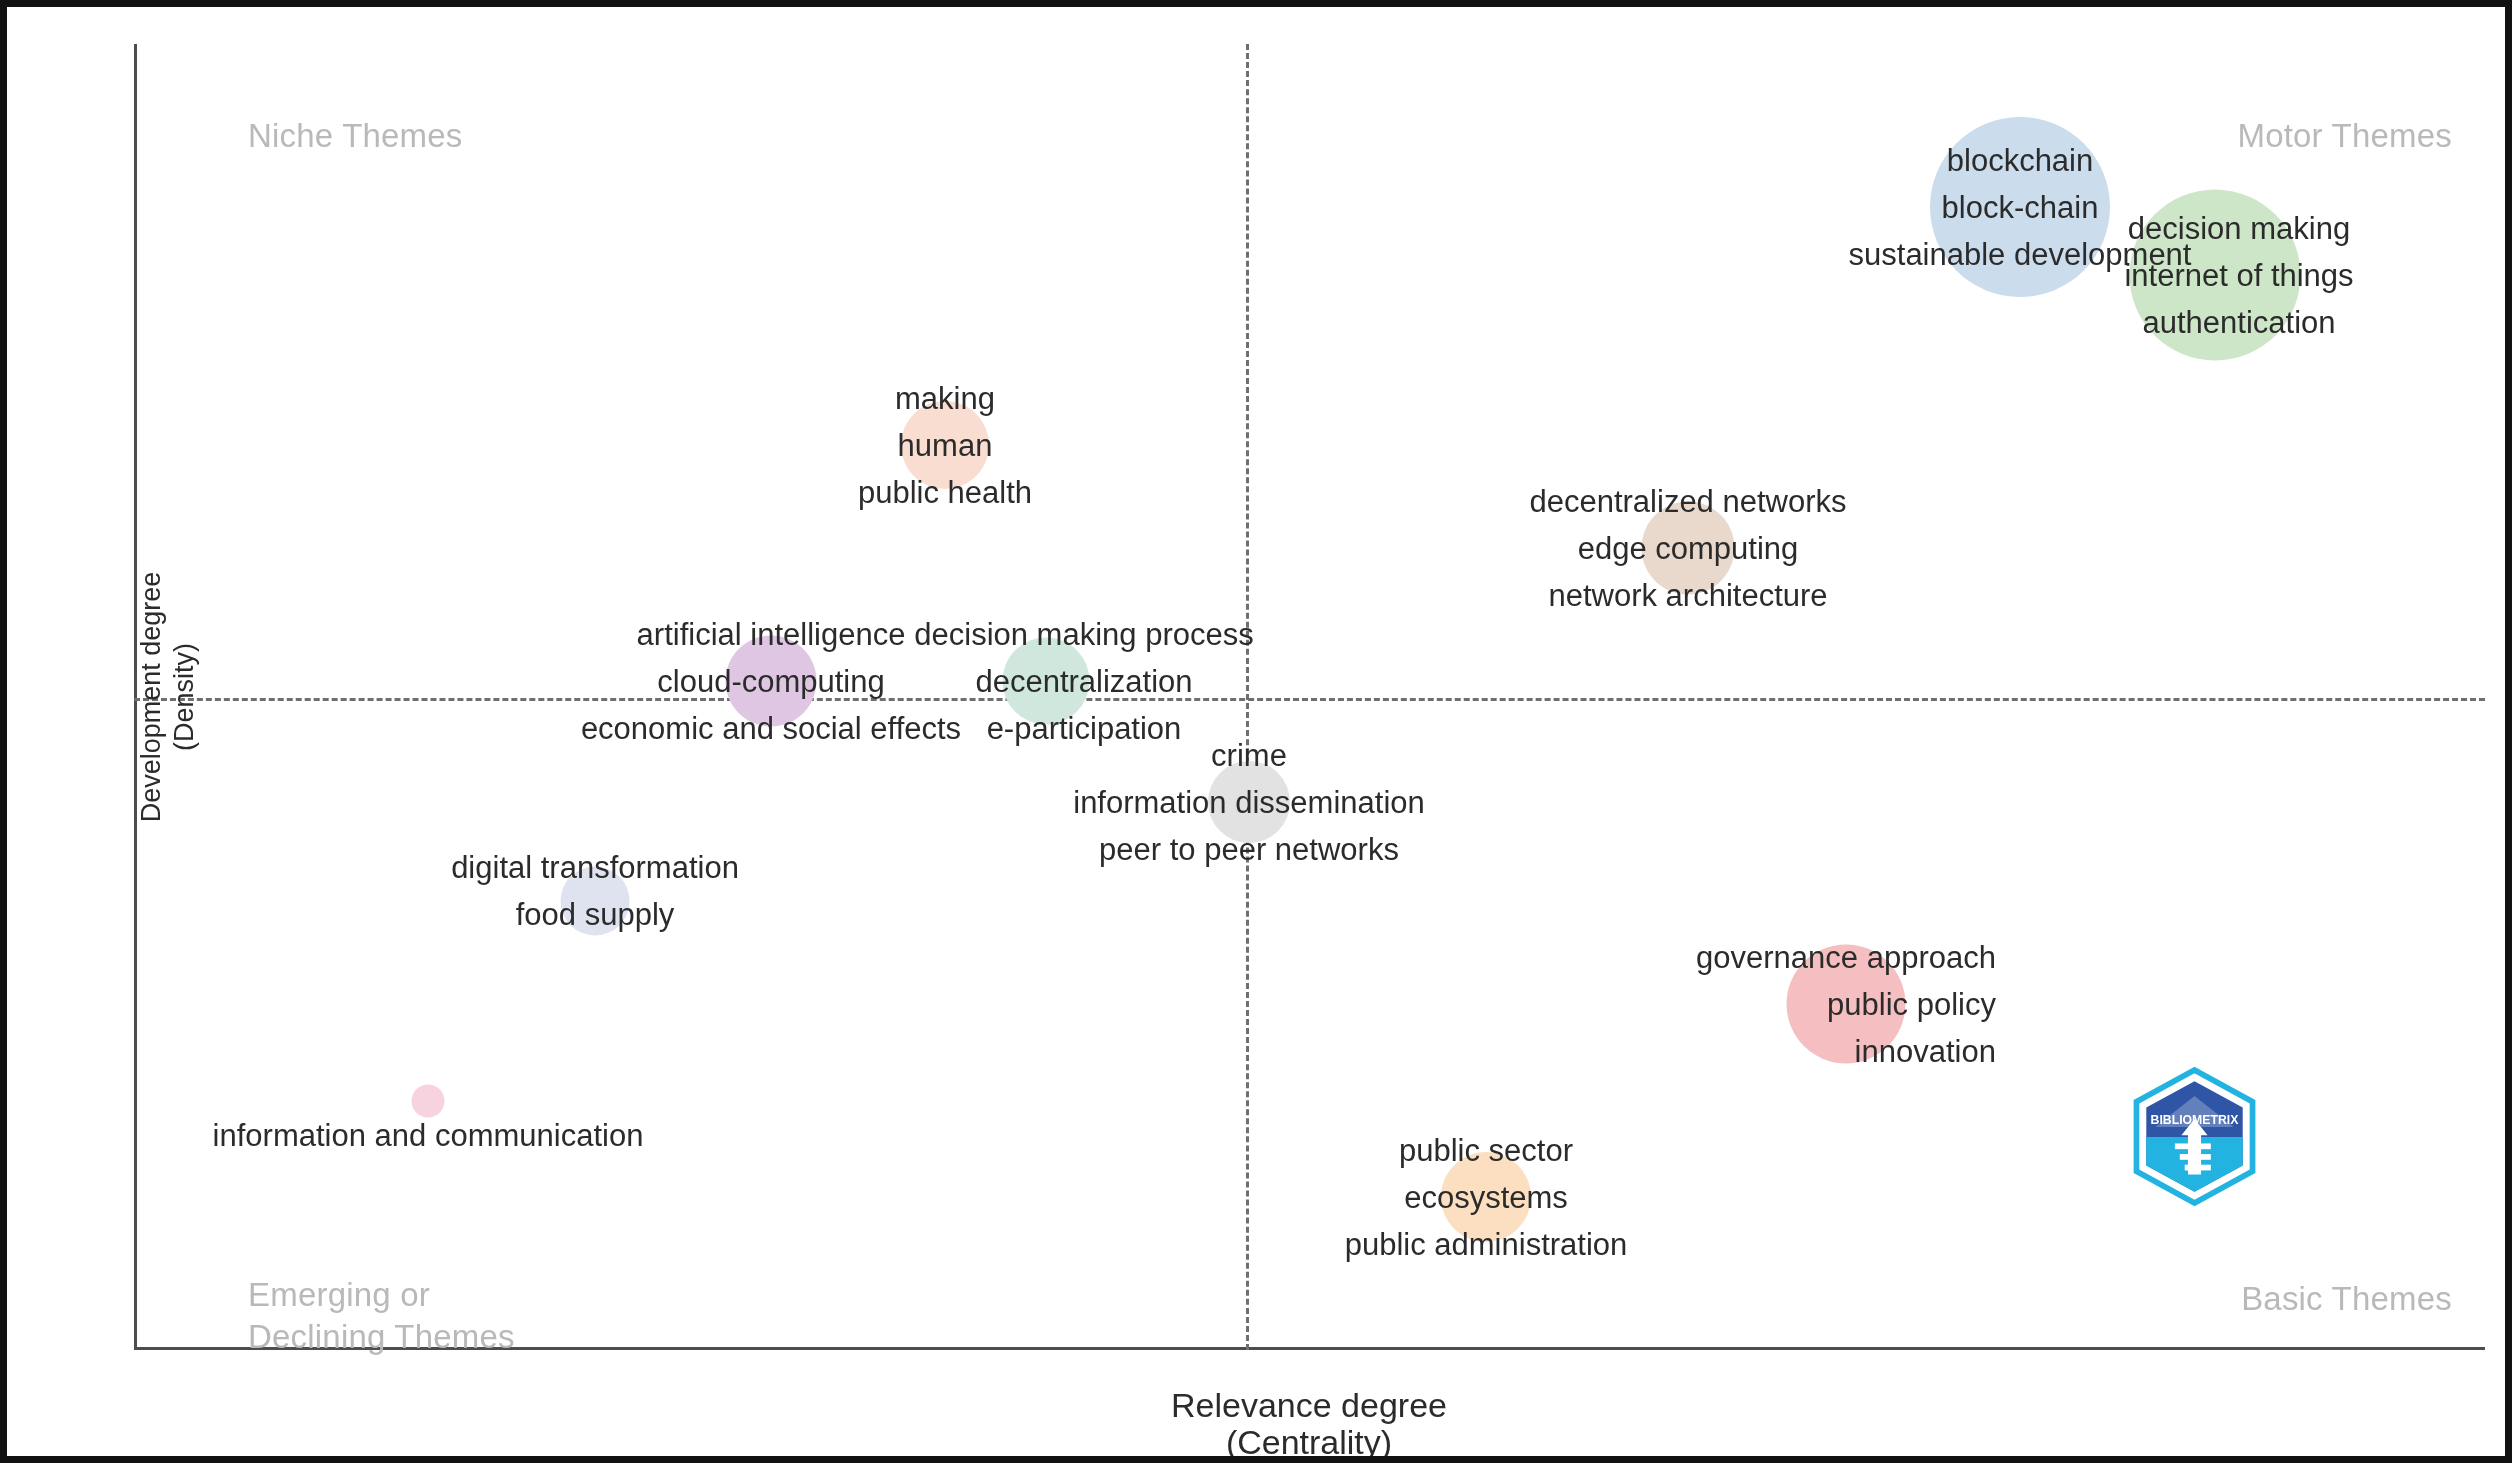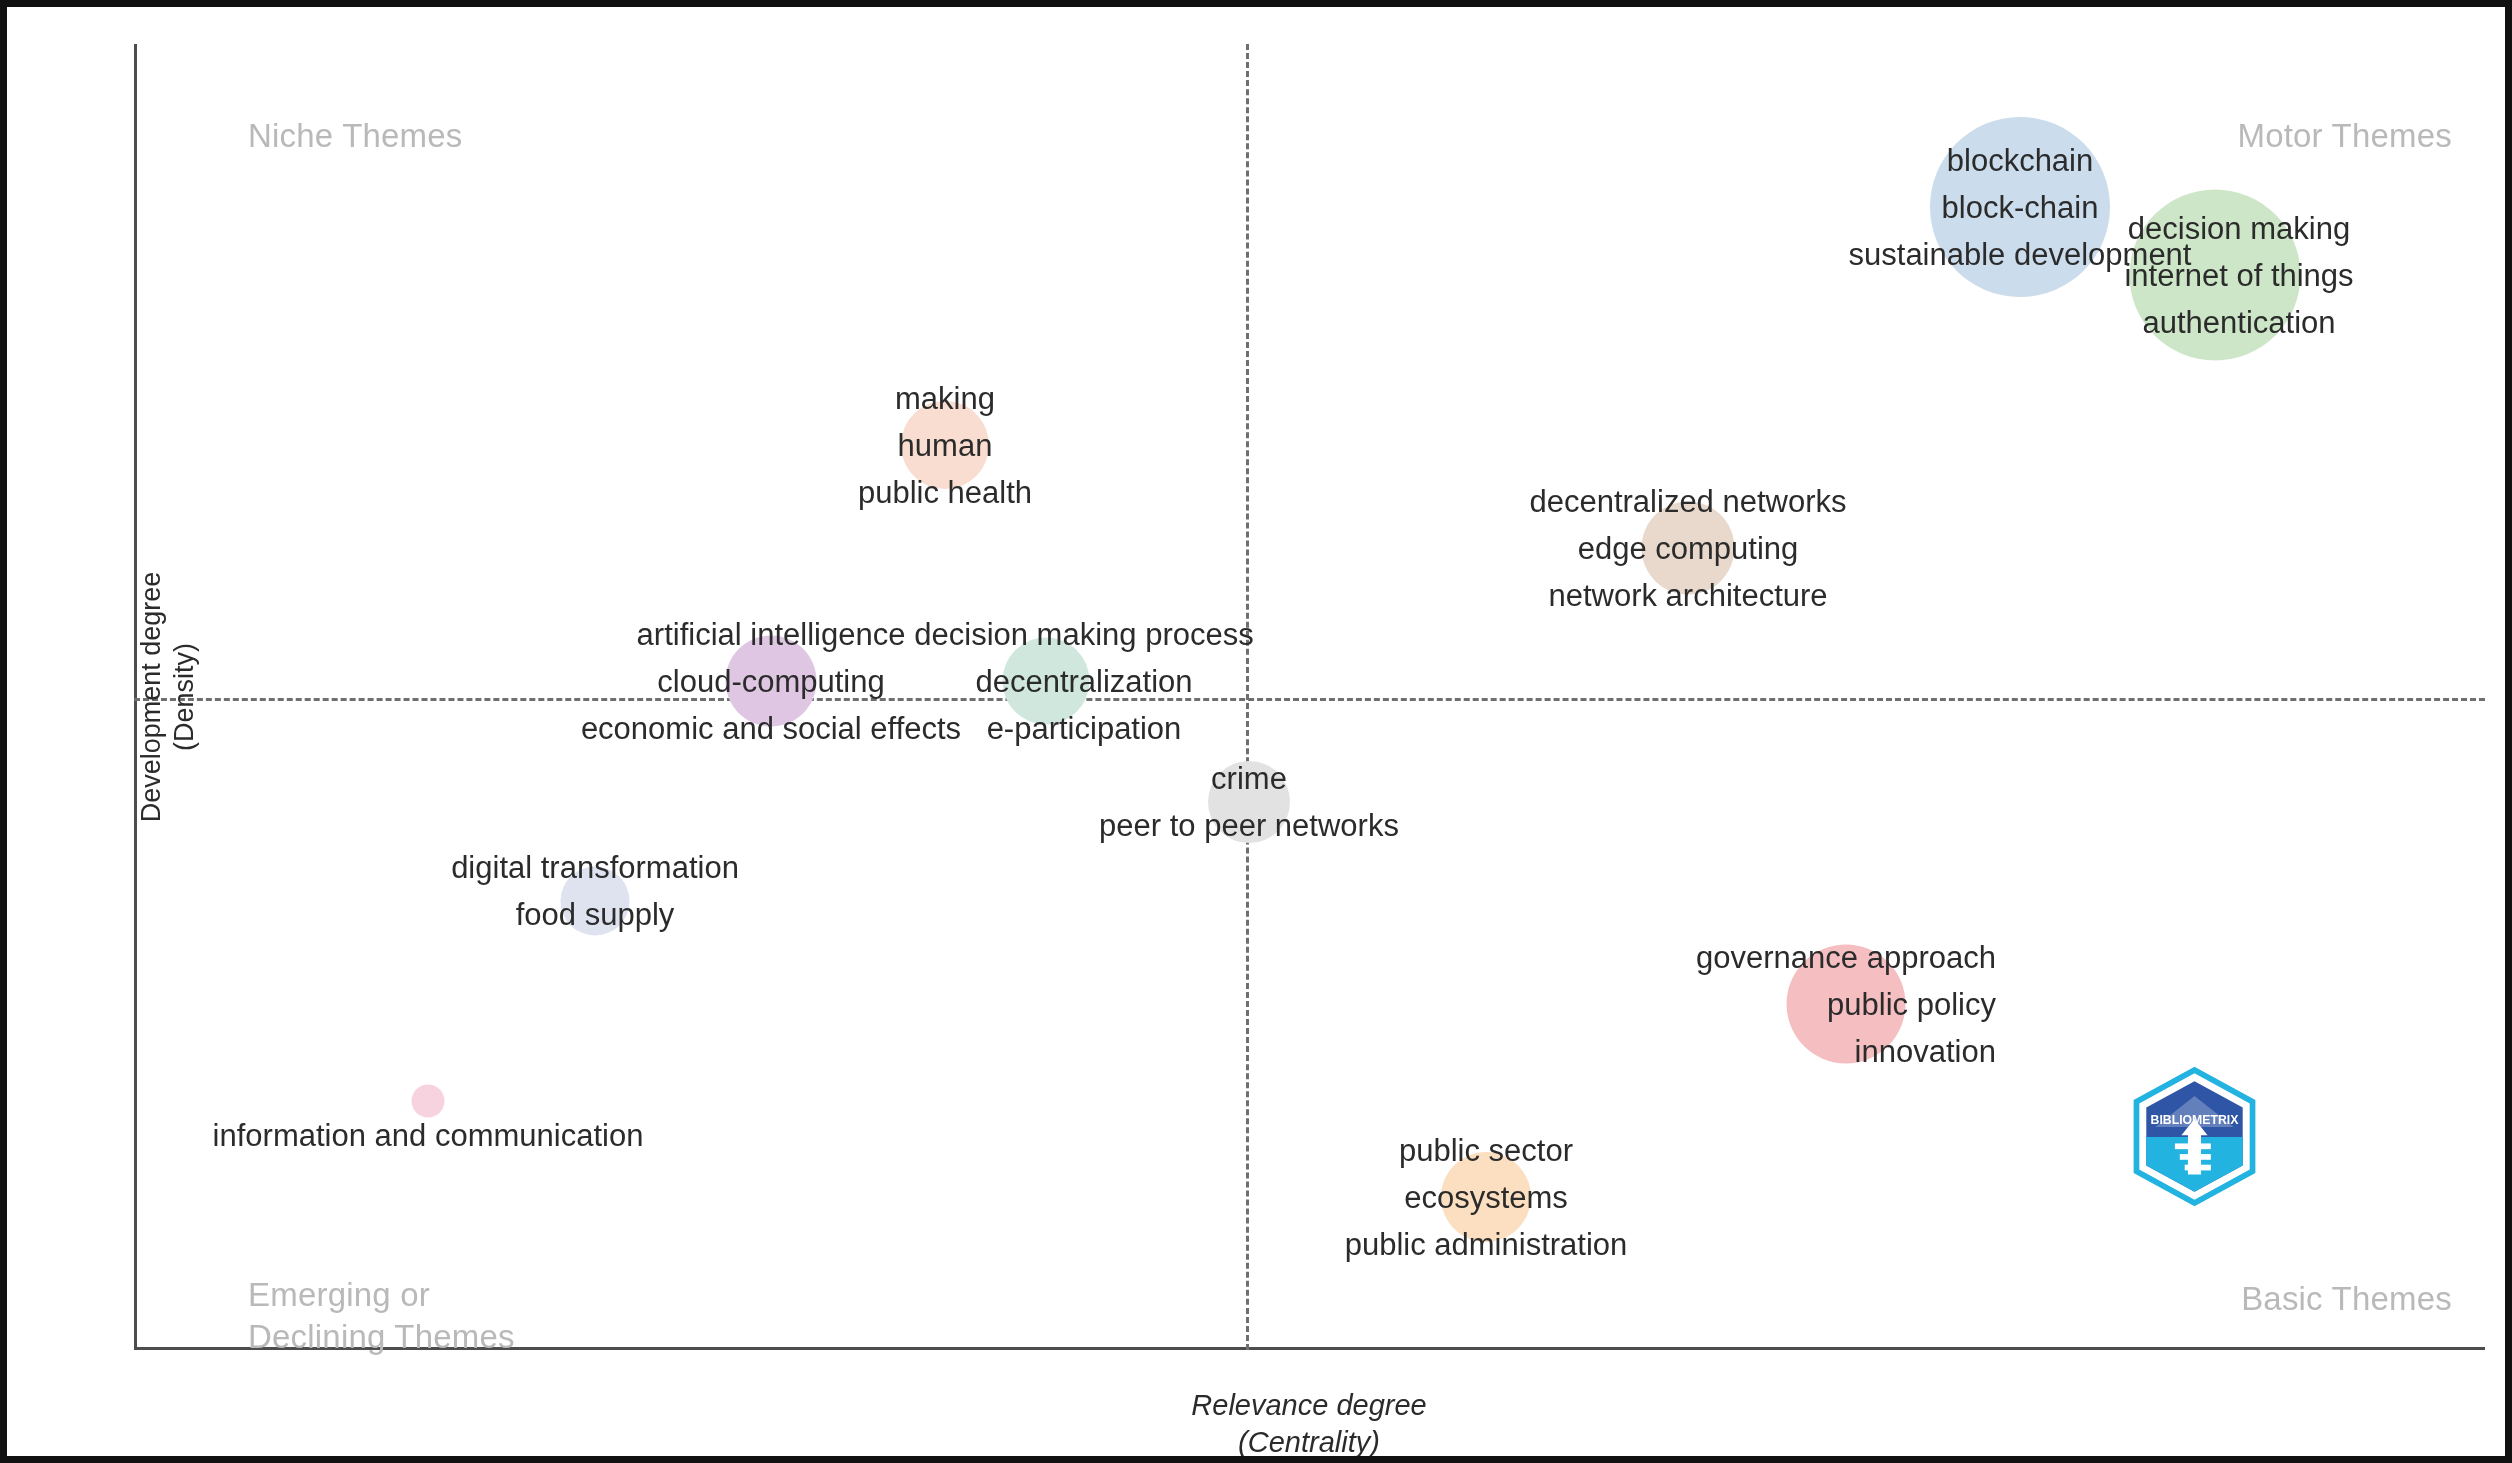--- a/index.html
+++ b/index.html
@@ -81,24 +81,23 @@
     font-size:27px;
     line-height:33px;
     white-space:pre-line;
   }
   #xlab{
     position:absolute;
     left:50%; top:1323px;
     transform:translateX(-50%);
     text-align:center;
     color:#2b2b2b;
-    font-size:29px;
+    font-size:34px;
     line-height:37px;
     white-space:pre-line;
-    font-style:italic;
   }
 
   
   #logo{
     position:absolute;
     left:1995px; top:1021px;
     width:131px;height:143px;
   }
 </style>
 </head>
@@ -159,20 +158,21 @@
           <span>cloud-computing</span>
           <span>economic and social effects</span>
         </div>
         <div class="cluster-labels" style="left: 950px; top: 637px;">
           <span>decision making process</span>
           <span>decentralization</span>
           <span>e-participation</span>
         </div>
         <div class="cluster-labels" style="left: 1115px; top: 758px;">
           <span>crime</span>
+          <span>information dissemination</span>
           <span>peer to peer networks</span>
         </div>
         <div class="cluster-labels" style="left: 461px; top: 847px;">
           <span>digital transformation</span>
           <span>food supply</span>
         </div>
         <div class="cluster-labels" style="left: 1712px; top: 960px; text-align: right;">
           <span>governance approach</span>
           <span>public policy</span>
           <span>innovation</span>

